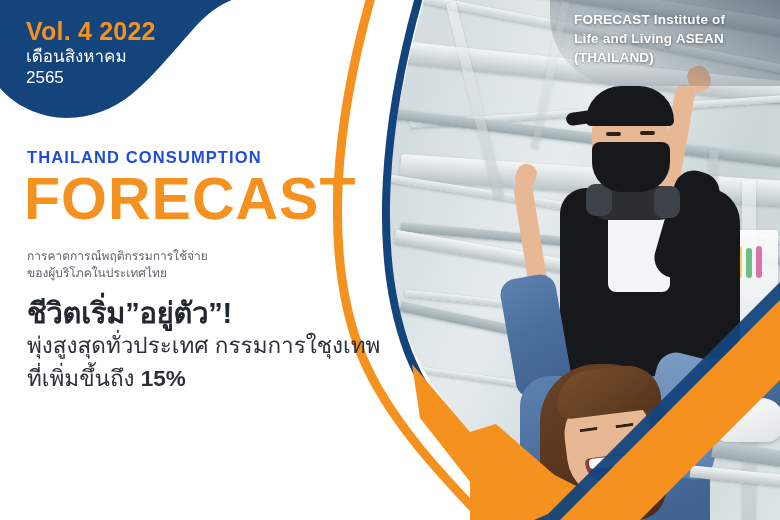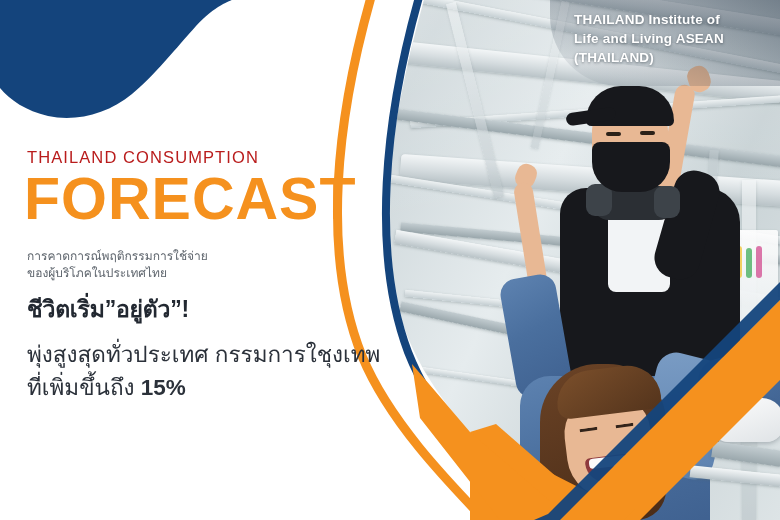--- a/index.html
+++ b/index.html
@@ -111,22 +111,22 @@
 
   .headline-block {
     position: absolute;
     left: 27px; top: 148px;
     z-index: 6;
     width: 330px;
   }
   .kicker {
     font-size: 16.5px;
     letter-spacing: 1.1px;
-    color: #b91c1c;
-    font-weight: normal;
+    color: #1d4ed8;
+    font-weight: bold;
   }
   .forecast {
     font-size: 59px;
     line-height: .96;
     font-weight: bold;
     color: #F5911E;
     letter-spacing: 1px;
     margin: 4px 0 20px -3px;
   }
   .thai-sub {
@@ -136,25 +136,25 @@
   }
 
   .message-block {
     position: absolute;
     left: 27px; top: 296px;
     z-index: 6;
     width: 395px;
     color: #222831;
   }
   .msg-line1 {
-    font-size: 23px;
+    font-size: 29px;
     font-weight: bold;
     line-height: 1.18;
     letter-spacing: -.2px;
-    margin-bottom: 16px;
+    margin-bottom: 0;
   }
   .msg-line {
     font-size: 22.5px;
     line-height: 1.45;
     font-weight: normal;
     color: #2b313a;
   }
 
   .pct { font-weight: bold; text-align: center; }
 </style>
@@ -259,23 +259,28 @@
     <path d="M 470 432 L 470 520 L 640 520 L 780 380 L 780 300 L 588 492 Z" fill="#F5911E"></path>
     <path d="M 470 432 L 572 520 L 606 520 L 496 424 Z" fill="#F5911E"></path>
     <path d="M 412 364 L 470 432 L 470 520 L 624 520 L 780 364 L 780 300 L 560 520 L 500 520 L 420 418 Z" fill="#F5911E"></path>
     <path d="M 780 300 L 780 282 L 548 514 L 534 520 L 560 520 Z" fill="#14447C" opacity="0.95"></path>
   </svg>
 
   <svg class="navy-flag" viewBox="0 0 232 122">
     <path d="M 0 0 L 232 0 C 232 0 214 6 196 26 C 178 46 152 78 132 94 C 108 114 76 122 48 116 C 26 111 10 100 0 88 Z" fill="#14447C"></path>
   </svg>
 
+  <div class="vol-wrap">
+    <div class="vol-title">Vol. 4 2022</div>
+    <div class="vol-sub">เดือนสิงหาคม</div>
+    <div class="vol-sub">2565</div>
+  </div>
 
   <div class="brand-tag">
-    <div>THAILAND Institute of</div>
+    <div>FORECAST Institute of</div>
     <div>Life and Living ASEAN</div>
     <div>(THAILAND)</div>
   </div>
 
   <div class="headline-block">
     <div class="kicker">THAILAND CONSUMPTION</div>
     <div class="forecast">FORECAST</div>
     <div class="thai-sub">การคาดการณ์พฤติกรรมการใช้จ่าย</div>
     <div class="thai-sub">ของผู้บริโภคในประเทศไทย</div>
   </div>

